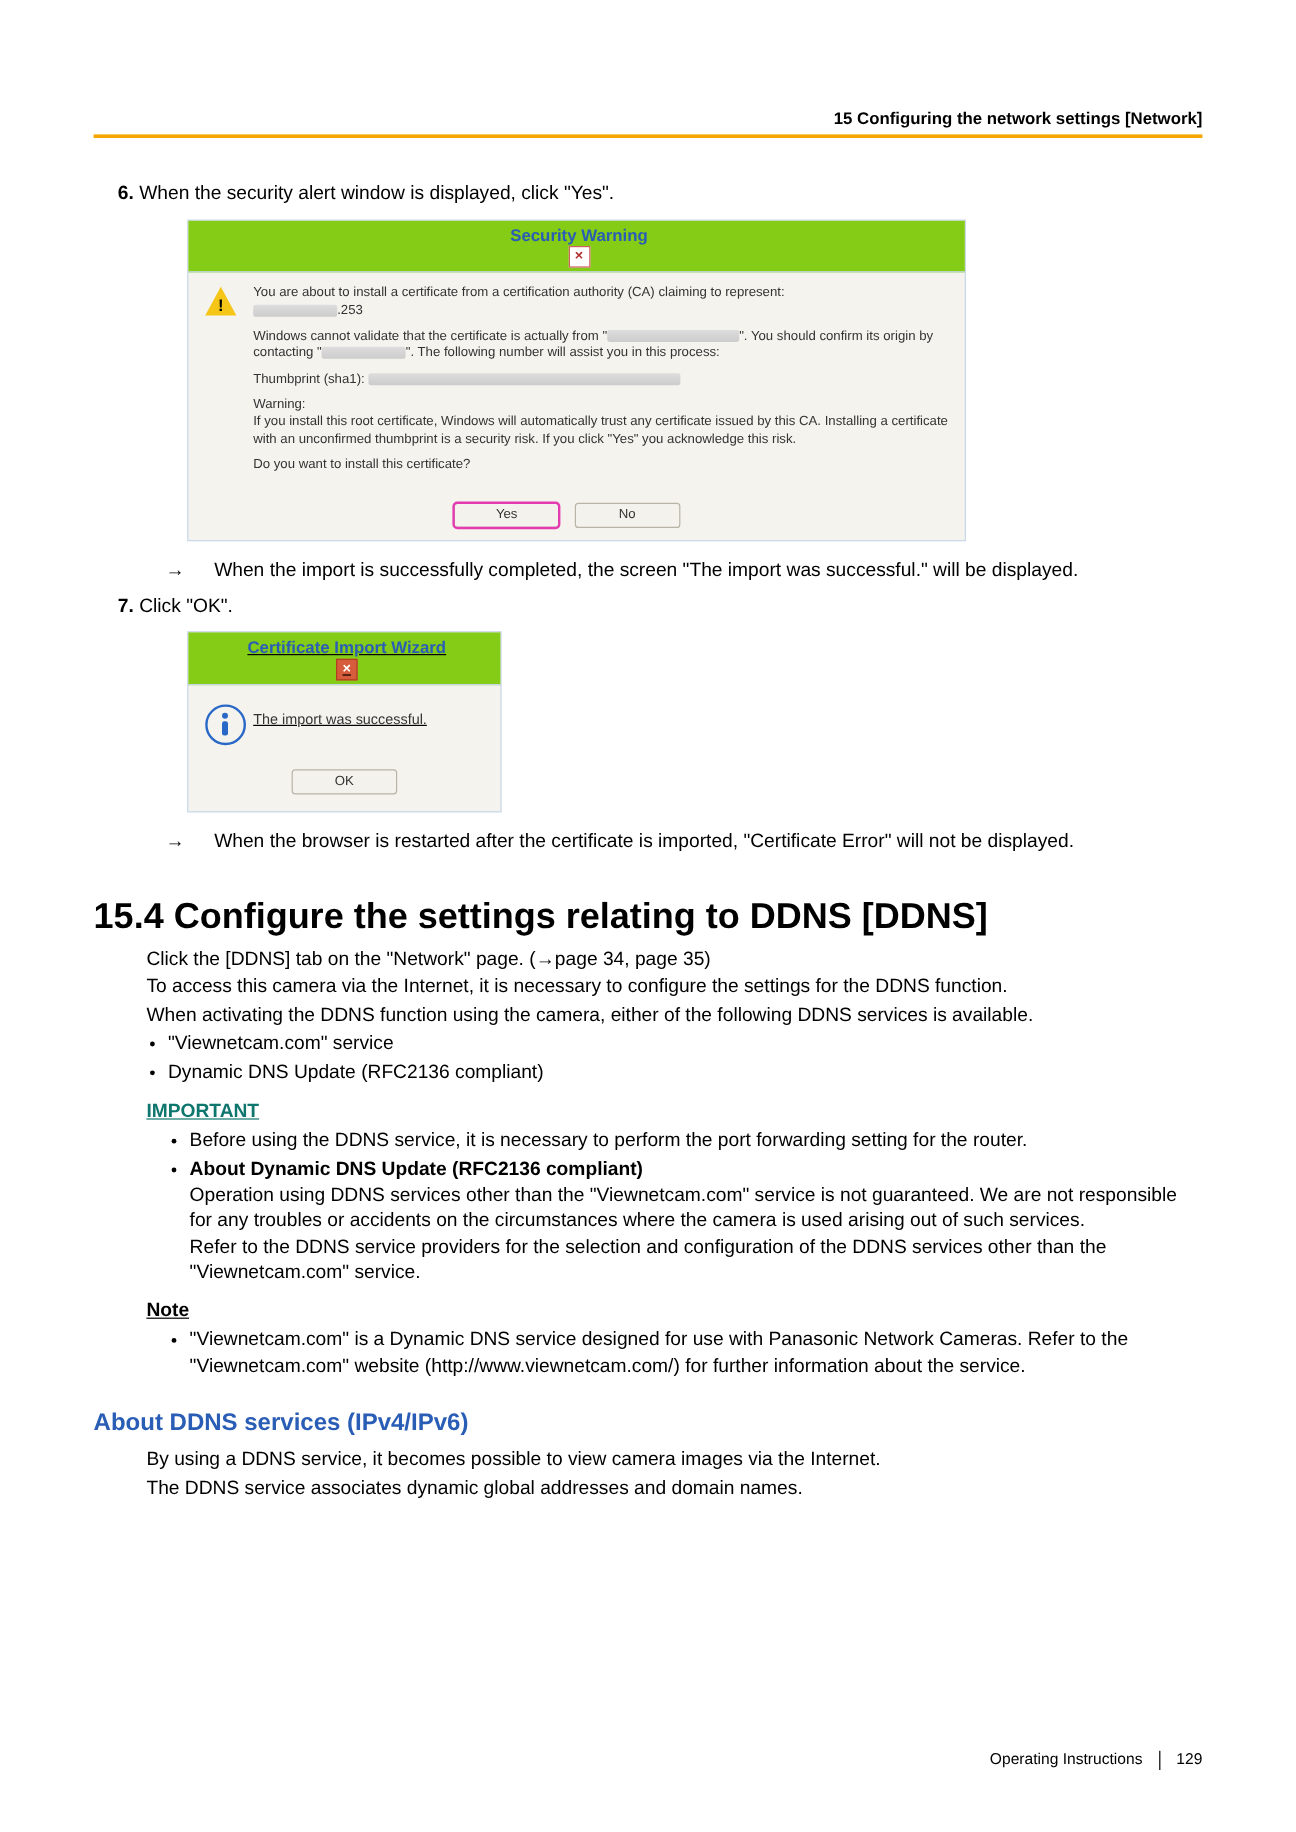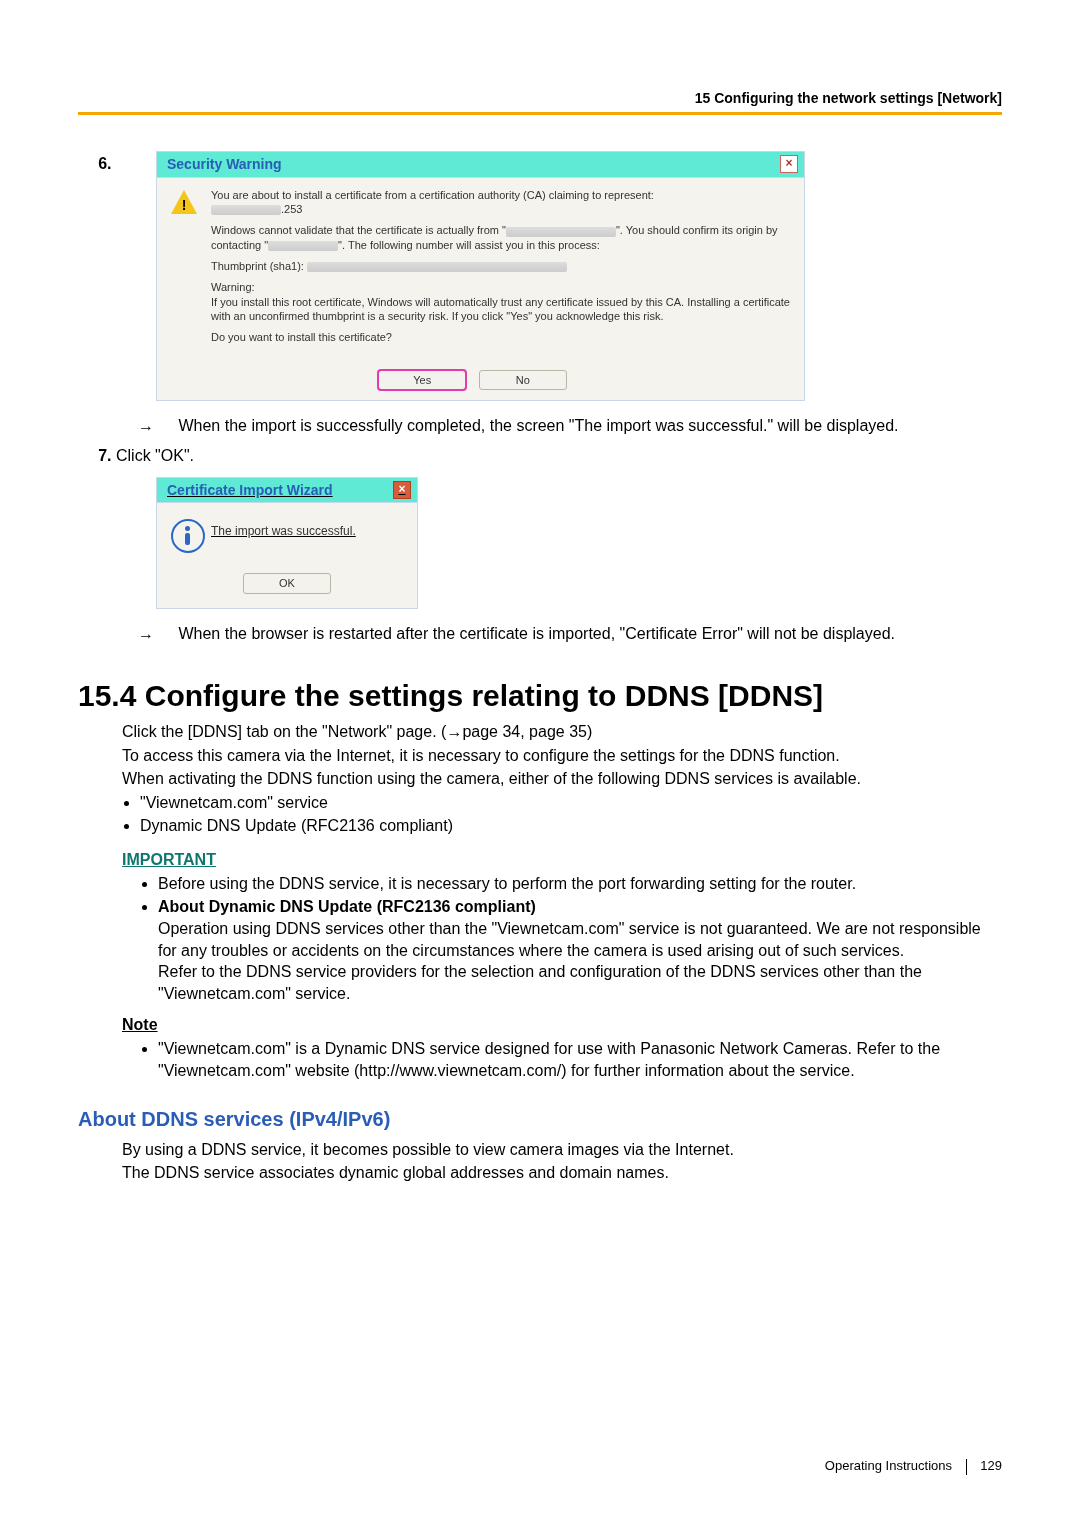--- a/index.html
+++ b/index.html
@@ -42,27 +42,29 @@
   }
   .dialog {
     margin: 10px 0 14px 40px;
     border: 1px solid #c8d8ea;
     width: 647px;
     background: #f5f3ee;
     font-family: Tahoma, Verdana, sans-serif;
   }
   .dialog .titlebar {
     display: flex;
+    align-items: center;
     justify-content: space-between;
-    background: #5eead4;
+    background: #84cc16;
     color: #2a5db5;
     font-weight: bold;
     font-size: 14px;
     padding: 3px 6px 3px 10px;
     border-bottom: 1px solid #c8d8ea;
+    flex-direction: column;
   }
   .dialog .titlebar .closex {
     width: 16px;
     height: 16px;
     border: 1px solid #d06060;
     color: #b03030;
     font-size: 12px;
     line-height: 14px;
     text-align: center;
     background: #fff;
@@ -217,20 +219,21 @@
 </style>
 </head>
 <body>
 
 <div class="page">
   <div class="header-right">15 Configuring the network settings [Network]</div>
   <hr class="header-rule">
 
   <ol class="main-list" start="6">
     <li>
+      <span>When the security alert window is displayed, click "Yes".</span>
 
       <div class="dialog">
         <div class="titlebar">
           <span>Security Warning</span>
           <span class="closex">×</span>
         </div>
         <div class="dlg-body">
           <div class="icon-col">
               <div class="warn-icon"></div>
             </div>

